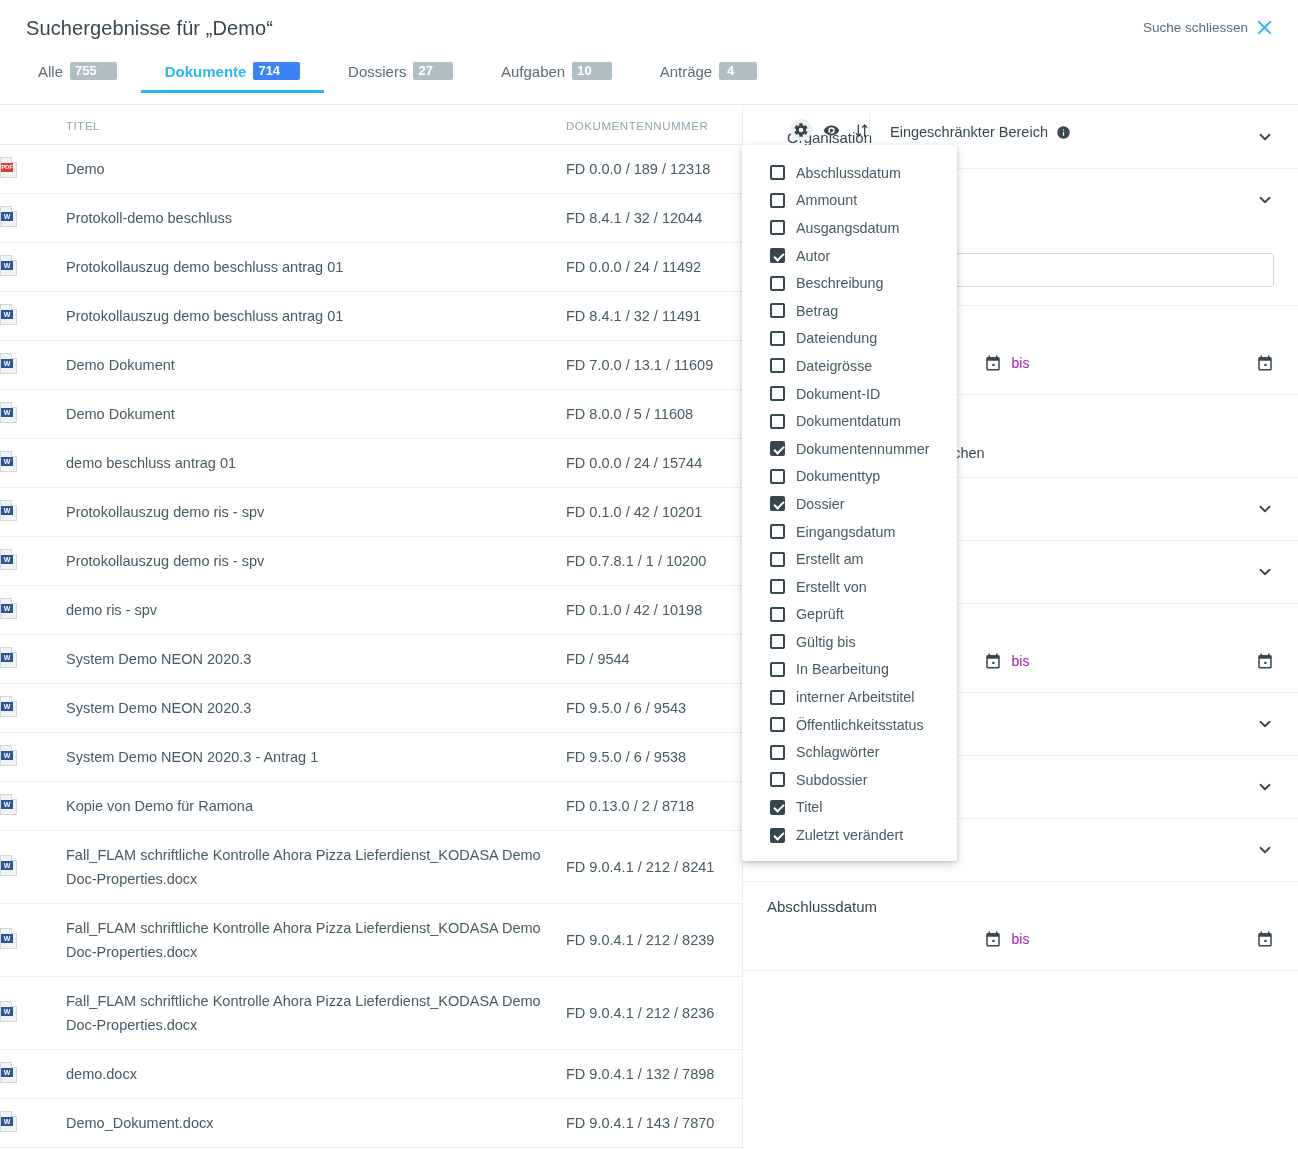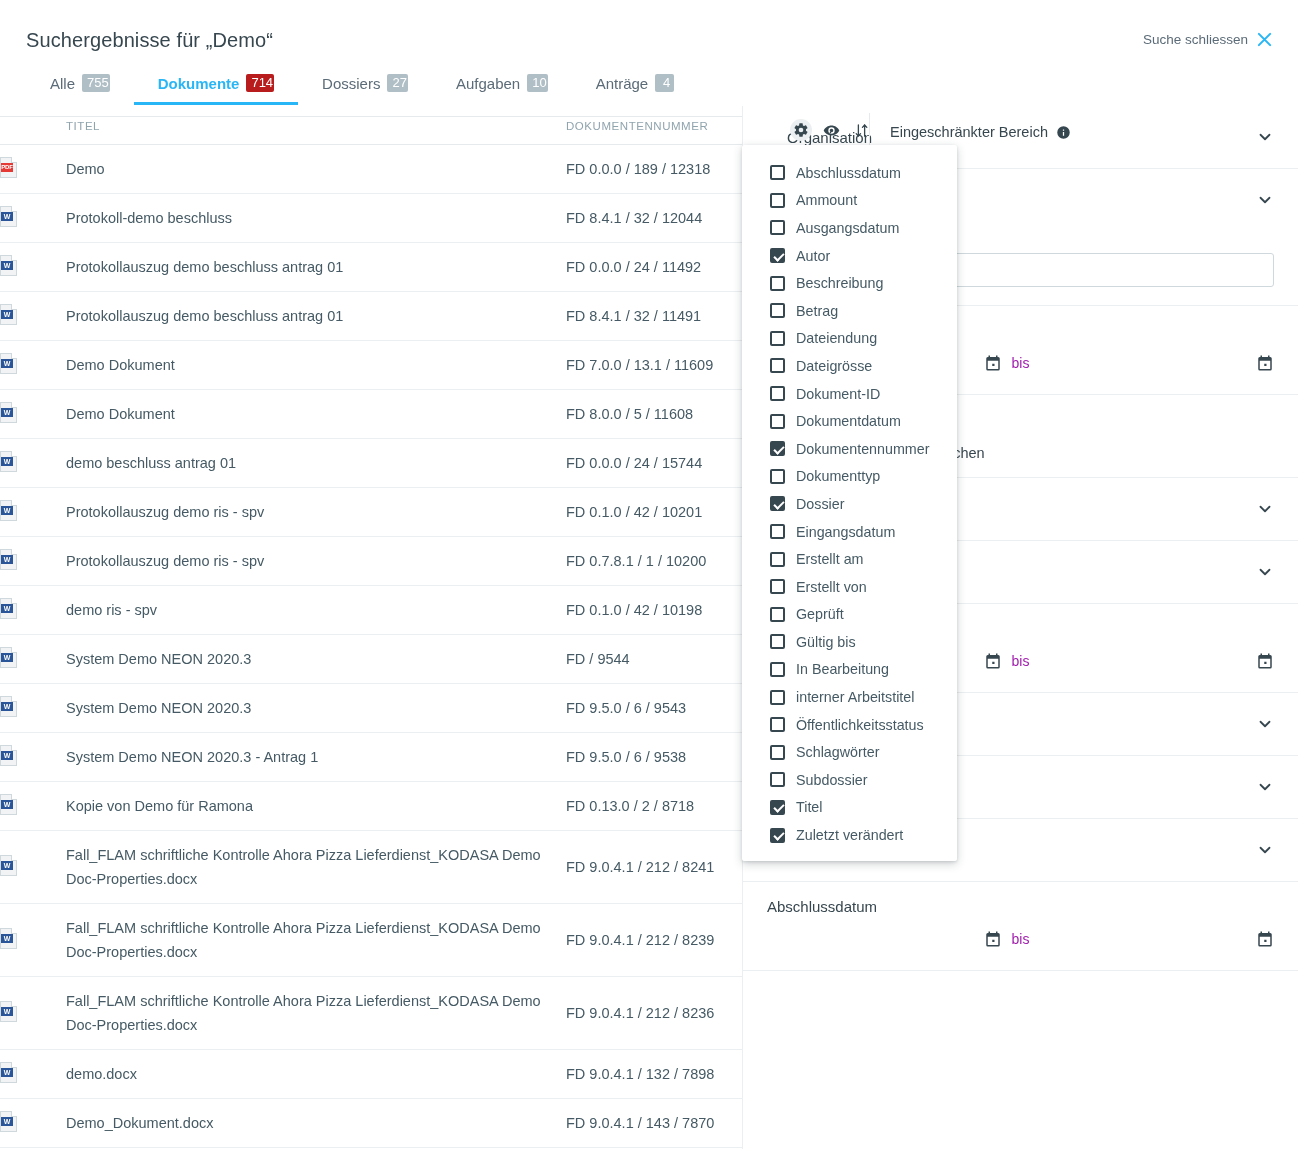--- a/index.html
+++ b/index.html
@@ -20,21 +20,20 @@
     position: relative;
     width: 1298px;
     height: 1149px;
     overflow: hidden;
   }
 
   
   .header {
     position: relative;
     height: 62px;
-    margin-top: 12px;
   }
   .page-title {
     position: absolute;
     left: 26px;
     top: 17px;
     font-size: 20px;
     color: #37474f;
     letter-spacing: .1px;
   }
   .close-search {
@@ -62,21 +61,20 @@
   .tabbar {
     position: relative;
     height: 42px;
     border-bottom: 1px solid #e6eaed;
   }
   .tabs {
     display: flex;
     align-items: flex-start;
     gap: 0;
     padding-left: 26px;
-    margin-left: 12px;
   }
   .tab {
     position: relative;
     display: flex;
     align-items: center;
     gap: 7px;
     padding: 0 24px 13px 24px;
     font-size: 15px;
     color: #5b6b77;
     cursor: pointer;
@@ -88,28 +86,28 @@
     position: absolute;
     left: 0; right: 0; bottom: 0;
     height: 3px;
     background: #29b6f6;
   }
   .badge {
     display: inline-block;
     min-width: 13px;
     text-align: center;
     font-size: 13px;
-    font-weight: normal;
+    font-weight: bold;
     color: #ffffff;
     background: #b0bec5;
     border-radius: 2px;
-    padding: 1px 1px 2px 5px;
+    padding: 1px 20px 2px 5px;
     line-height: 15px;
   }
-  .tab.active .badge { background: #b91c1c; }
+  .tab.active .badge { background: #3b82f6; }
 
   
   .toolbar {
     position: absolute;
     top: 111px;
     left: 0;
     right: 0;
     height: 40px;
     display: flex;
     align-items: center;

